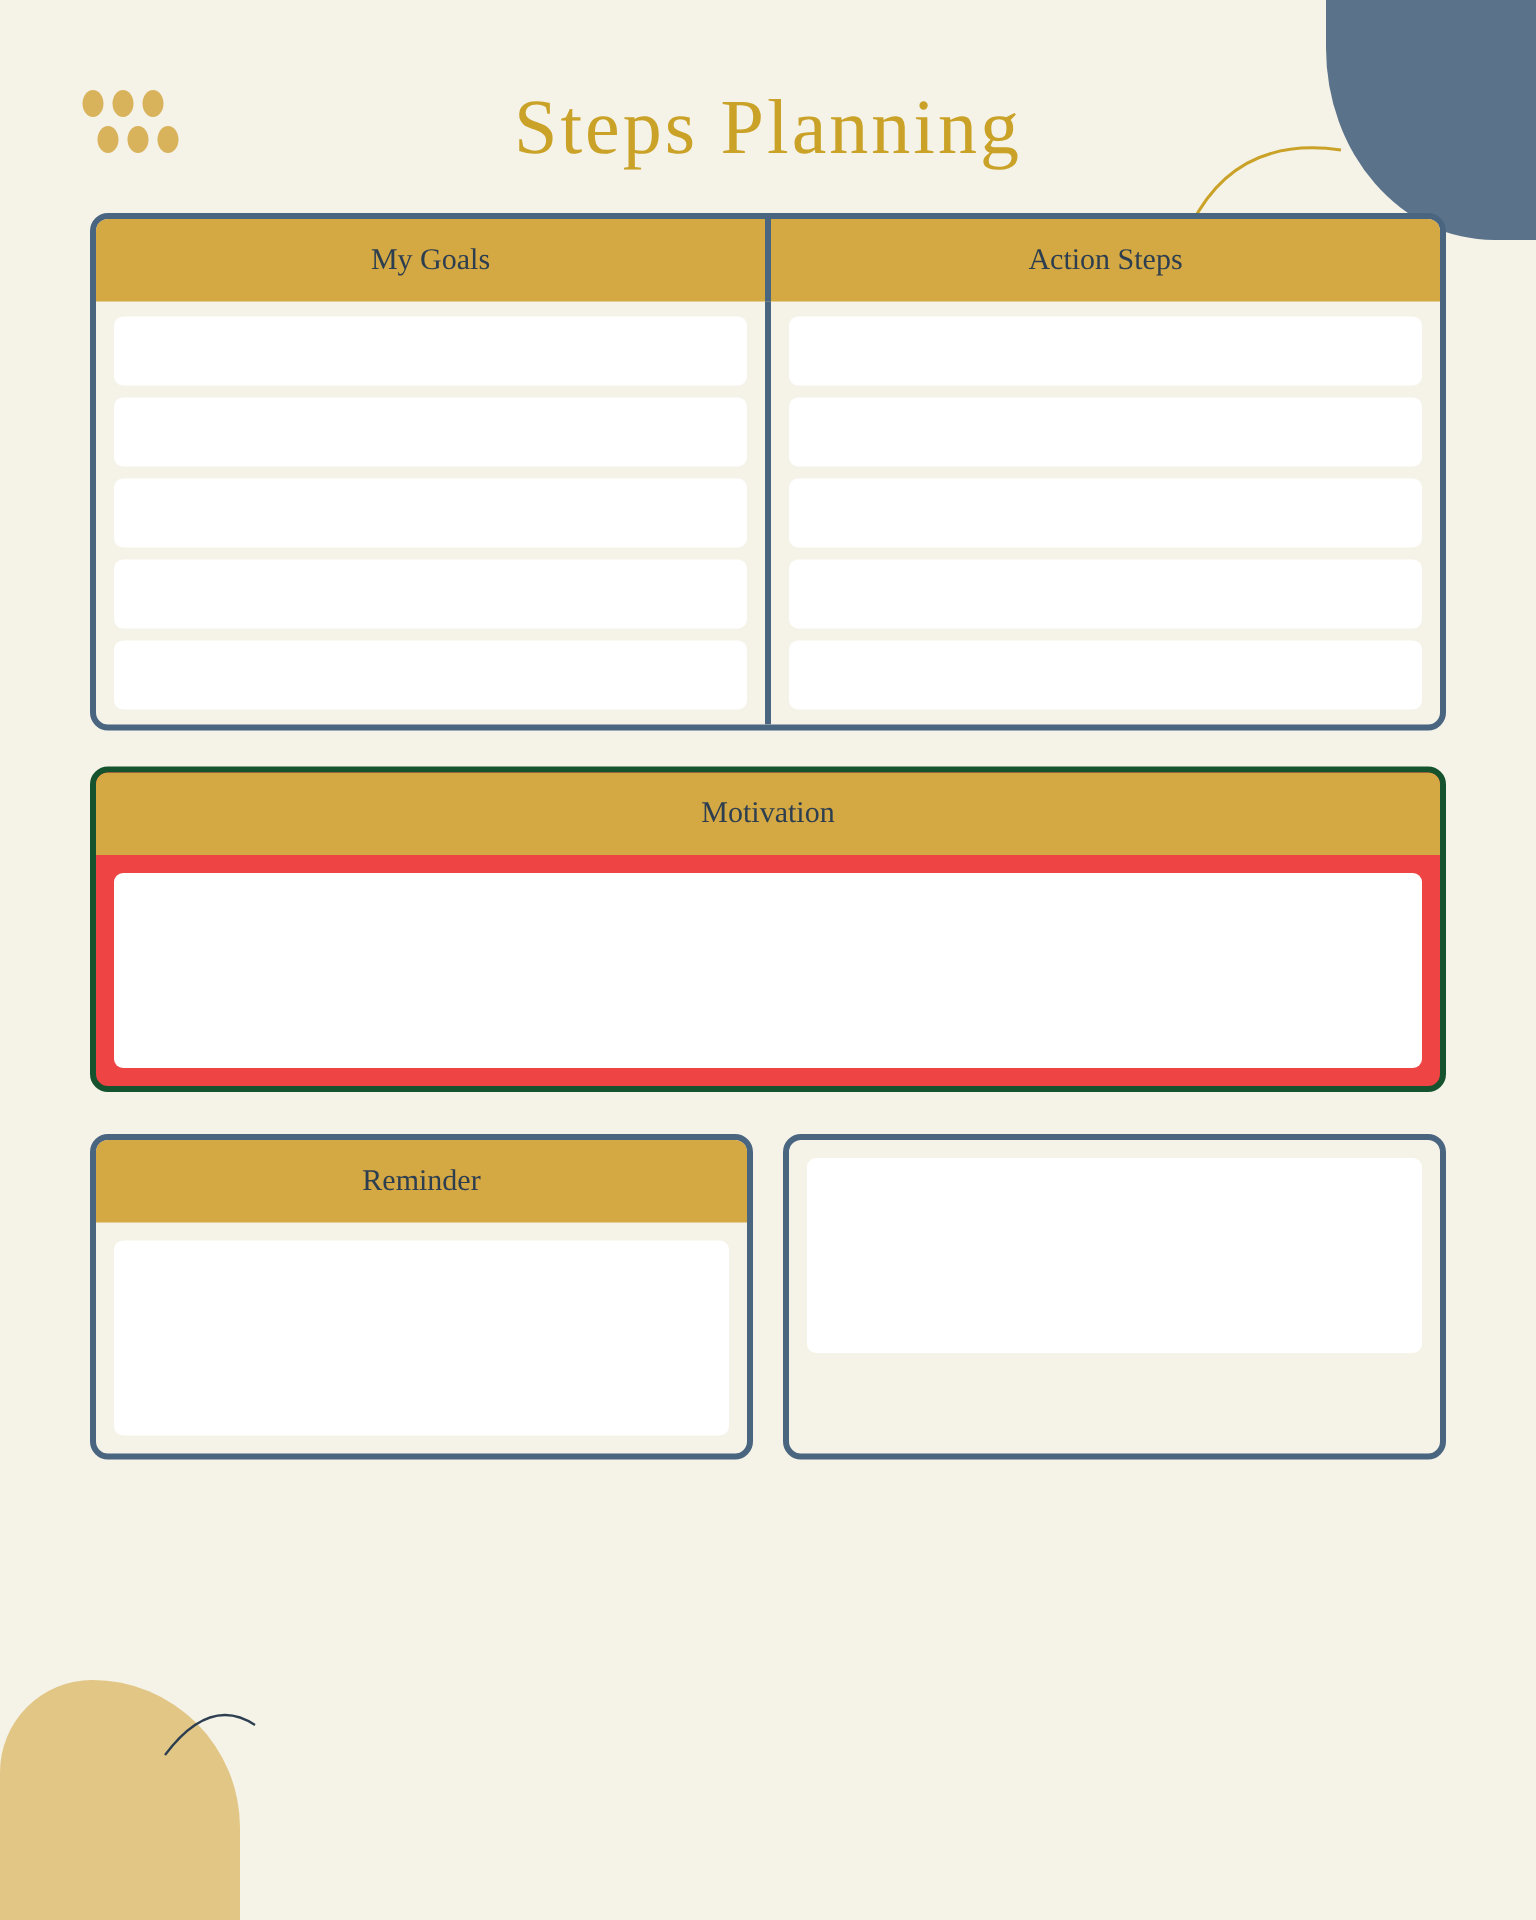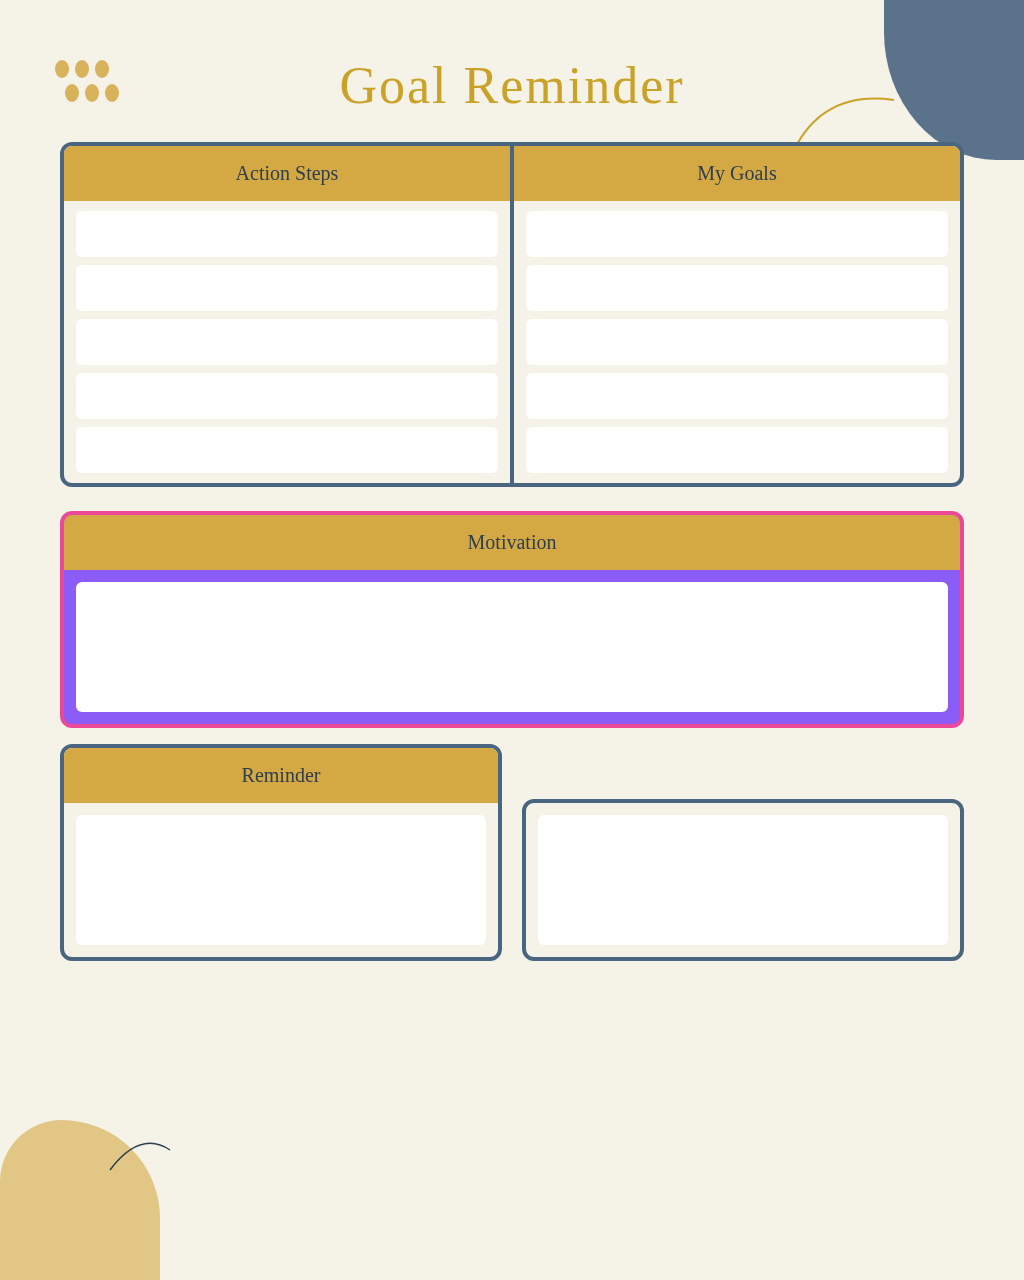--- a/index.html
+++ b/index.html
@@ -162,25 +162,25 @@
       margin-bottom: 8px;
       width: 100%;
     }
 
     .table-row-input:last-child {
       margin-bottom: 0;
     }
 
     
     .motivation-section {
-      border: 4px solid #ec4899;
+      border: 4px solid #14532d;
       border-radius: 12px;
       overflow: hidden;
-      margin-bottom: 16px;
-      background-color: #8b5cf6;
+      margin-bottom: 28px;
+      background-color: #ef4444;
     }
 
     .section-header {
       background-color: #d4a843;
       text-align: center;
       padding: 16px;
       font-size: 20px;
       color: #2c3e50;
       font-family: Georgia, serif;
       font-weight: normal;
@@ -194,21 +194,20 @@
       background-color: #ffffff;
       border-radius: 6px;
       height: 130px;
       width: 100%;
     }
 
     
     .bottom-sections {
       display: flex;
       gap: 0;
-      align-items: flex-end;
     }
 
     .reminder-section {
       flex: 1;
       border: 4px solid #4a6580;
       border-radius: 12px;
       overflow: hidden;
       margin-right: 20px;
       background-color: #f5f2e8;
     }
@@ -250,29 +249,29 @@
   <path d="M10 70 Q40 10 110 20" stroke="#c9a227" stroke-width="2" fill="none"></path>
 </svg>
 
 <div class="blob-bottom-left"></div>
 
 <svg class="curve-bottom-left" viewBox="0 0 80 60" fill="none" xmlns="http://www.w3.org/2000/svg">
   <path d="M10 50 Q40 10 70 30" stroke="#2c3e50" stroke-width="1.5" fill="none"></path>
 </svg>
 
 <div class="header">
-  <span class="title-script">Goal Reminder</span>
+  <span class="title-script">Steps Planning</span>
 </div>
 
 <div class="content">
 
   <div class="table-section">
     <div class="table-header-row">
+      <div class="table-header-cell">My Goals</div>
       <div class="table-header-cell">Action Steps</div>
-      <div class="table-header-cell">My Goals</div>
     </div>
     <div class="table-body">
       <div class="table-column">
         <div class="table-row-input"></div>
         <div class="table-row-input"></div>
         <div class="table-row-input"></div>
         <div class="table-row-input"></div>
         <div class="table-row-input"></div>
       </div>
       <div class="table-column">

